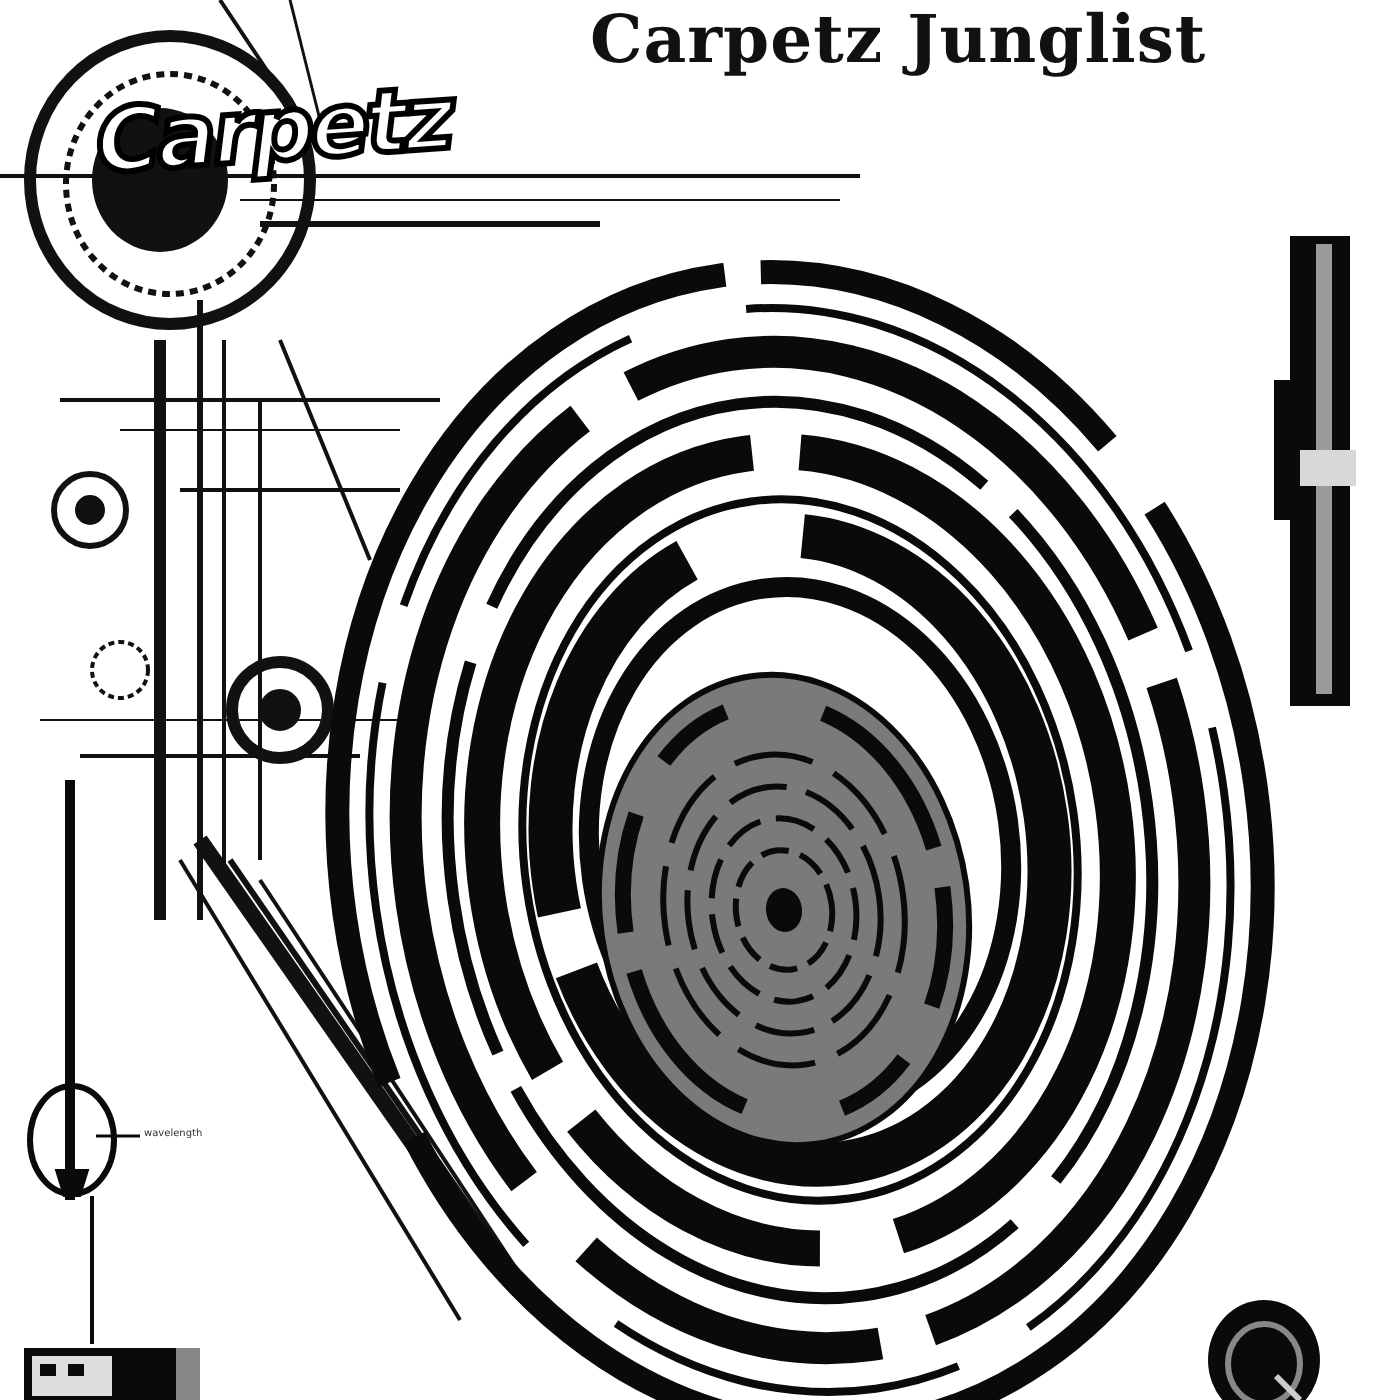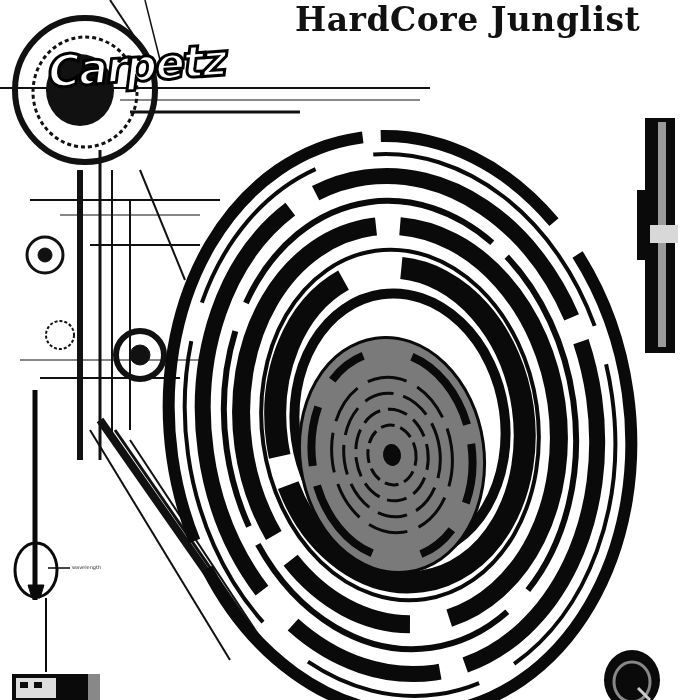--- a/index.html
+++ b/index.html
@@ -112,15 +112,15 @@
     <g>
       <rect x="12" y="674" width="88" height="26" fill="#0a0a0a"></rect>
       <rect x="16" y="678" width="40" height="20" fill="#ddd"></rect>
       <rect x="20" y="682" width="8" height="6" fill="#0a0a0a"></rect>
       <rect x="34" y="682" width="8" height="6" fill="#0a0a0a"></rect>
       <rect x="88" y="674" width="12" height="26" fill="#888"></rect>
     </g>
   </svg>
 
   <div id="tag-text">Carpetz</div>
-  <div id="title-main" class="title">HardCore Junglist</div>
+  <div id="title-main" class="title">Carpetz Junglist</div>
   <div id="small-label">wavelength</div>
 </div>
 
 </body></html>

